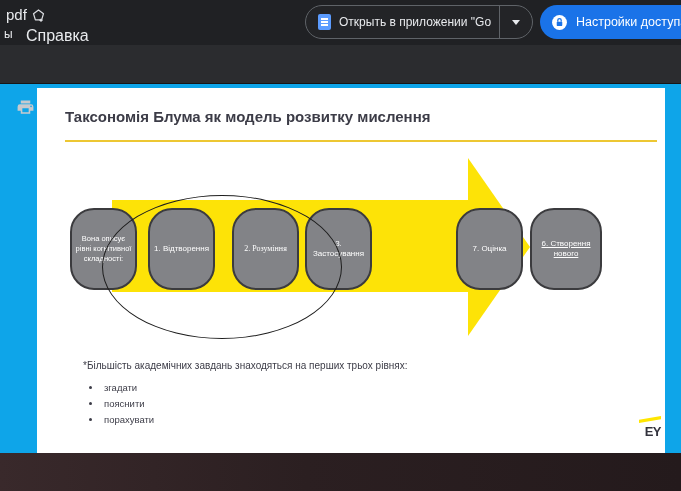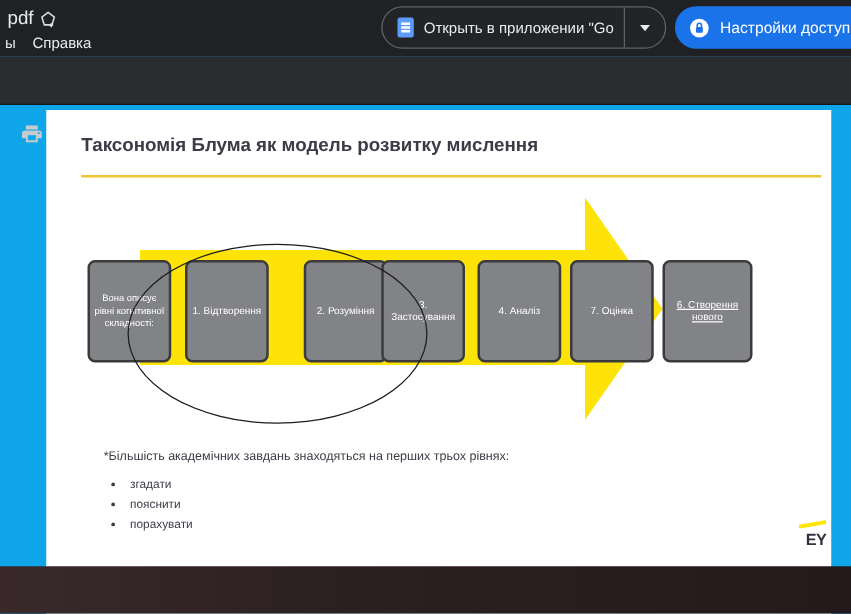--- a/index.html
+++ b/index.html
@@ -4,21 +4,21 @@
 <style>
   * { margin:0; padding:0; box-sizing:border-box; }
   body { font-family:"Liberation Sans", sans-serif; background:#000; }
   .screen { position:relative; width:681px; height:491px; overflow:hidden; background:#0ea5e9; }
 
   
   .header { position:absolute; left:0; top:0; width:681px; height:45px; background:#202124; }
   .file-title { position:absolute; left:6px; top:6px; font-size:15px; color:#e8eaed; }
   .drive-badge { position:absolute; left:31px; top:8px; color:#dadce0; }
   .menu-item-1 { position:absolute; left:4px; top:27px; font-size:12px; color:#e8eaed; }
-  .menu-item-2 { position:absolute; left:26px; top:27px; font-size:12px; color:#e8eaed; }
+  .menu-item-2 { position:absolute; left:26px; top:27px; font-size:16px; color:#e8eaed; }
 
   .open-pill { position:absolute; left:305px; top:5px; width:228px; height:34px;
     border:1px solid #5f6368; border-radius:17px; background:#232427; color:#e8eaed;
     display:flex; align-items:center; padding-left:12px; }
   .docs-ic { width:13px; height:16px; background:#5c9cff; border-radius:2px; position:relative; flex:none; }
   .docs-ic::after { content:""; position:absolute; left:3px; top:4px; width:7px; height:1.5px;
     background:#fff; box-shadow:0 3px 0 #fff, 0 6px 0 #fff; }
   .open-label { font-size:12px; margin:0 8px; white-space:nowrap; overflow:hidden; flex:1; }
   .pill-divider { width:1px; height:32px; background:#5f6368; flex:none; }
   .caret-zone { width:32px; height:100%; display:flex; align-items:center; justify-content:center; flex:none; }
@@ -41,24 +41,24 @@
   
   .slide { position:absolute; left:37px; top:88px; width:628px; height:436px; background:#fff; }
   .slide-title { position:absolute; left:28px; top:20px; font-size:15px; font-weight:700; color:#3c3c47; }
   .title-rule { position:absolute; left:28px; top:52px; width:592px; height:2px; background:#edc733; }
 
   .arrow-body { position:absolute; left:75px; top:112px; width:356px; height:92px; background:#fde307; }
   .arrow-head { position:absolute; left:431px; top:70px; width:62px; height:178px; background:#fde307;
     -webkit-clip-path:polygon(0 0,100% 50%,0 100%); clip-path:polygon(0 0,100% 50%,0 100%); }
 
   .level-box { position:absolute; top:120px; width:67px; height:82px; background:#828387;
-    border:2px solid #3b3b3e; border-radius:6px; color:#fff; display:flex; align-items:center;
+    border:2px solid #3b3b3e; border-radius:24px; color:#fff; display:flex; align-items:center;
     justify-content:center; text-align:center; font-size:8px; line-height:1.3; padding:3px; z-index:3; }
   .lb1 { left:33px; font-size:7.5px; }
-  .lb2 { left:111px; } .lb3 { left:206px; } .lb4 { left:268px; }
+  .lb2 { left:111px; } .lb3 { left:195px;font-family:Liberation Serif, serif; } .lb4 { left:268px; }
   .lb5 { left:345px; } .lb6 { left:419px; }
   .lb7 { left:493px; width:72px;text-decoration:underline; }
 
   .circle-annotation { position:absolute; left:65px; top:107px; width:240px; height:144px;
     border:1.5px solid #1e1e1e; border-radius:50%; z-index:5; }
 
   .footnote { position:absolute; left:46px; top:272px; font-size:10px; color:#3c3c47; }
   .bullets { position:absolute; left:52px; top:291px; font-size:9.5px; color:#3c3c47; }
   .bullet-row { height:16px; display:flex; align-items:center; }
   .bullet-dot { width:3px; height:3px; border-radius:50%; background:#3c3c47; margin-right:12px; }
@@ -124,21 +124,20 @@
     <div class="slide-title">Таксономія Блума як модель розвитку мислення</div>
     <div class="title-rule"></div>
 
     <div class="arrow-body"></div>
     <div class="arrow-head"></div>
 
     <div class="level-box lb1">Вона описує рівні когнітивної складності:</div>
     <div class="level-box lb2">1. Відтворення</div>
     <div class="level-box lb3">2. Розуміння</div>
     <div class="level-box lb4">3. Застосування</div>
-    <div class="level-box lb5">4. Аналіз</div>
     <div class="level-box lb6">7. Оцінка</div>
     <div class="level-box lb7">6. Створення нового</div>
 
     <div class="circle-annotation"></div>
 
     <div class="footnote">*Більшість академічних завдань знаходяться на перших трьох рівнях:</div>
     <div class="bullets">
       <div class="bullet-row">
         <span class="bullet-dot"></span>
         <span>згадати</span>

